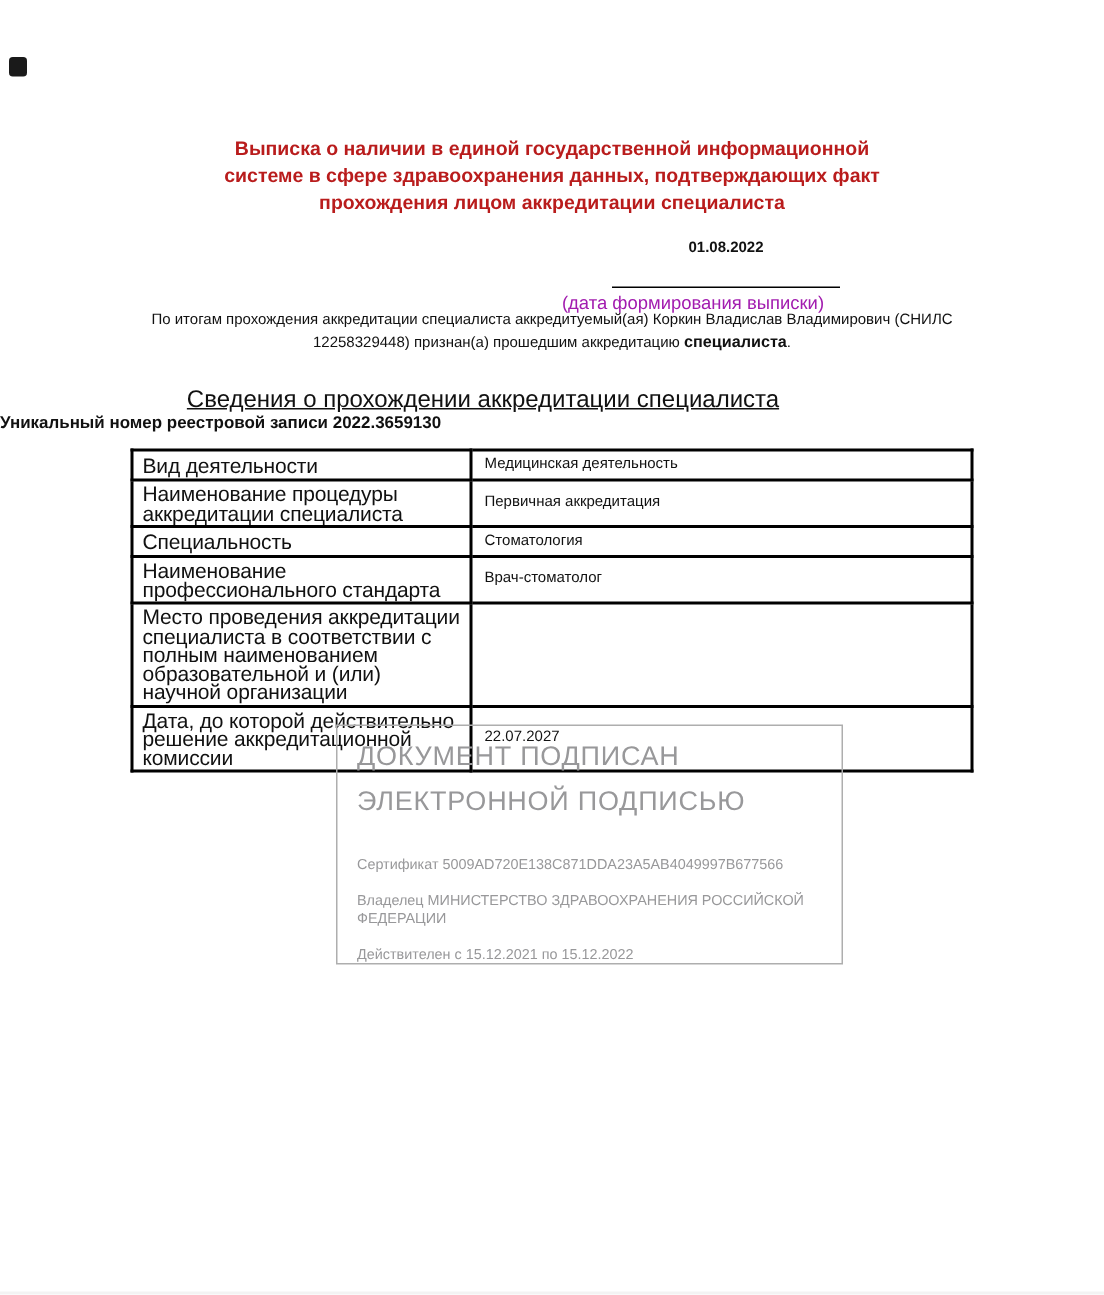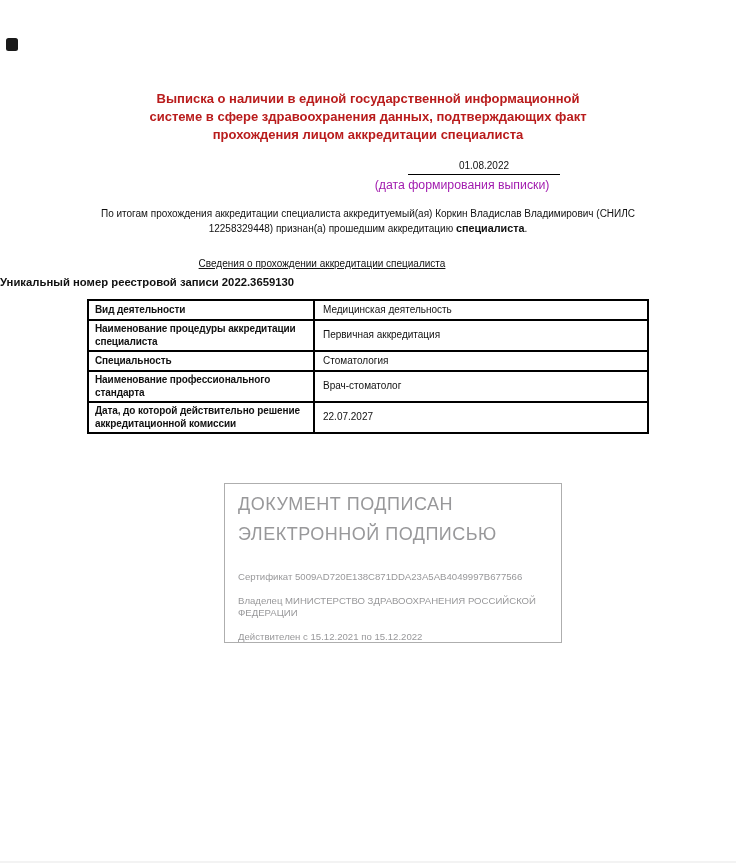--- a/index.html
+++ b/index.html
@@ -17,52 +17,52 @@
     background: #1a1a1a; border-radius: 2.5px;
   }
   .title {
     position: absolute; left: 133px; top: 90px; width: 470px;
     font-size: 13px; font-weight: bold; line-height: 18px;
     text-align: center; color: #b91c1c;
   }
   .date-block { position: absolute; left: 364px; top: 160px; width: 196px; }
   .date-value {
     width: 152px; margin-left: 44px;
-    text-align: center; font-size: 10px; font-weight: normal;
-    padding-bottom: 3px; border-bottom: 1px solid #000;
+    text-align: center; font-size: 10px; font-weight: bold;
+    padding-bottom: 20px; border-bottom: 1px solid #000;
   }
   .date-caption {
     margin-top: 3px; text-align: center;
     font-size: 12.3px; color: #a21caf; white-space: nowrap;
   }
   .intro {
     position: absolute; left: 68px; top: 207px; width: 600px;
     font-size: 10px; line-height: 14px; text-align: center;
   }
   .intro-em { font-weight: bold; font-size: 10.8px; }
   .section-header {
     position: absolute; left: 0; top: 258px; width: 644px;
-    text-align: center; font-size: 10px; text-decoration: underline;
+    text-align: center; font-size: 16px; text-decoration: underline;
   }
   .registry-line {
     position: absolute; left: 0; top: 276px; width: 736px;
     text-align: left; font-size: 11.3px; font-weight: bold;
   }
   .info-table {
     position: absolute; left: 87px; top: 299px; width: 562px;
     border-collapse: collapse; table-layout: fixed;
   }
   .info-table td {
     border: 2px solid #000;
     vertical-align: middle;
     line-height: 12.5px;
   }
   .info-table td.cell-label {
     width: 226px;
-    font-weight: bold; font-size: 10px; letter-spacing: -0.1px;
+    font-weight: normal; font-size: 14px; letter-spacing: -0.1px;
     padding: 2px 4px 2px 6px;
     overflow: hidden;
   }
   .info-table td.cell-value {
     font-size: 10px;
     padding: 2px 6px 2px 8px;
   }
   .info-table tr.r1 td { height: 20px; }
   .info-table tr.r2 td { height: 31px; }
   .info-table tr.r3 td { height: 20px; }
@@ -118,20 +118,24 @@
       <td class="cell-value">Первичная аккредитация</td>
     </tr>
     <tr class="r3">
       <td class="cell-label">Специальность</td>
       <td class="cell-value">Стоматология</td>
     </tr>
     <tr class="r4">
       <td class="cell-label">Наименование профессионального стандарта</td>
       <td class="cell-value">Врач-стоматолог</td>
     </tr>
+    <tr class="r5">
+      <td class="cell-label">Место проведения аккредитации специалиста в соответствии с полным наименованием образовательной и (или) научной организации</td>
+      <td class="cell-value"></td>
+    </tr>
     <tr class="r6">
       <td class="cell-label">Дата, до которой действительно решение аккредитационной комиссии</td>
       <td class="cell-value">22.07.2027</td>
     </tr>
   </tbody>
 </table>
 
 <div class="sig-box">
   <div class="sig-h">ДОКУМЕНТ ПОДПИСАН</div>
   <div class="sig-h sig-h2">ЭЛЕКТРОННОЙ ПОДПИСЬЮ</div>

